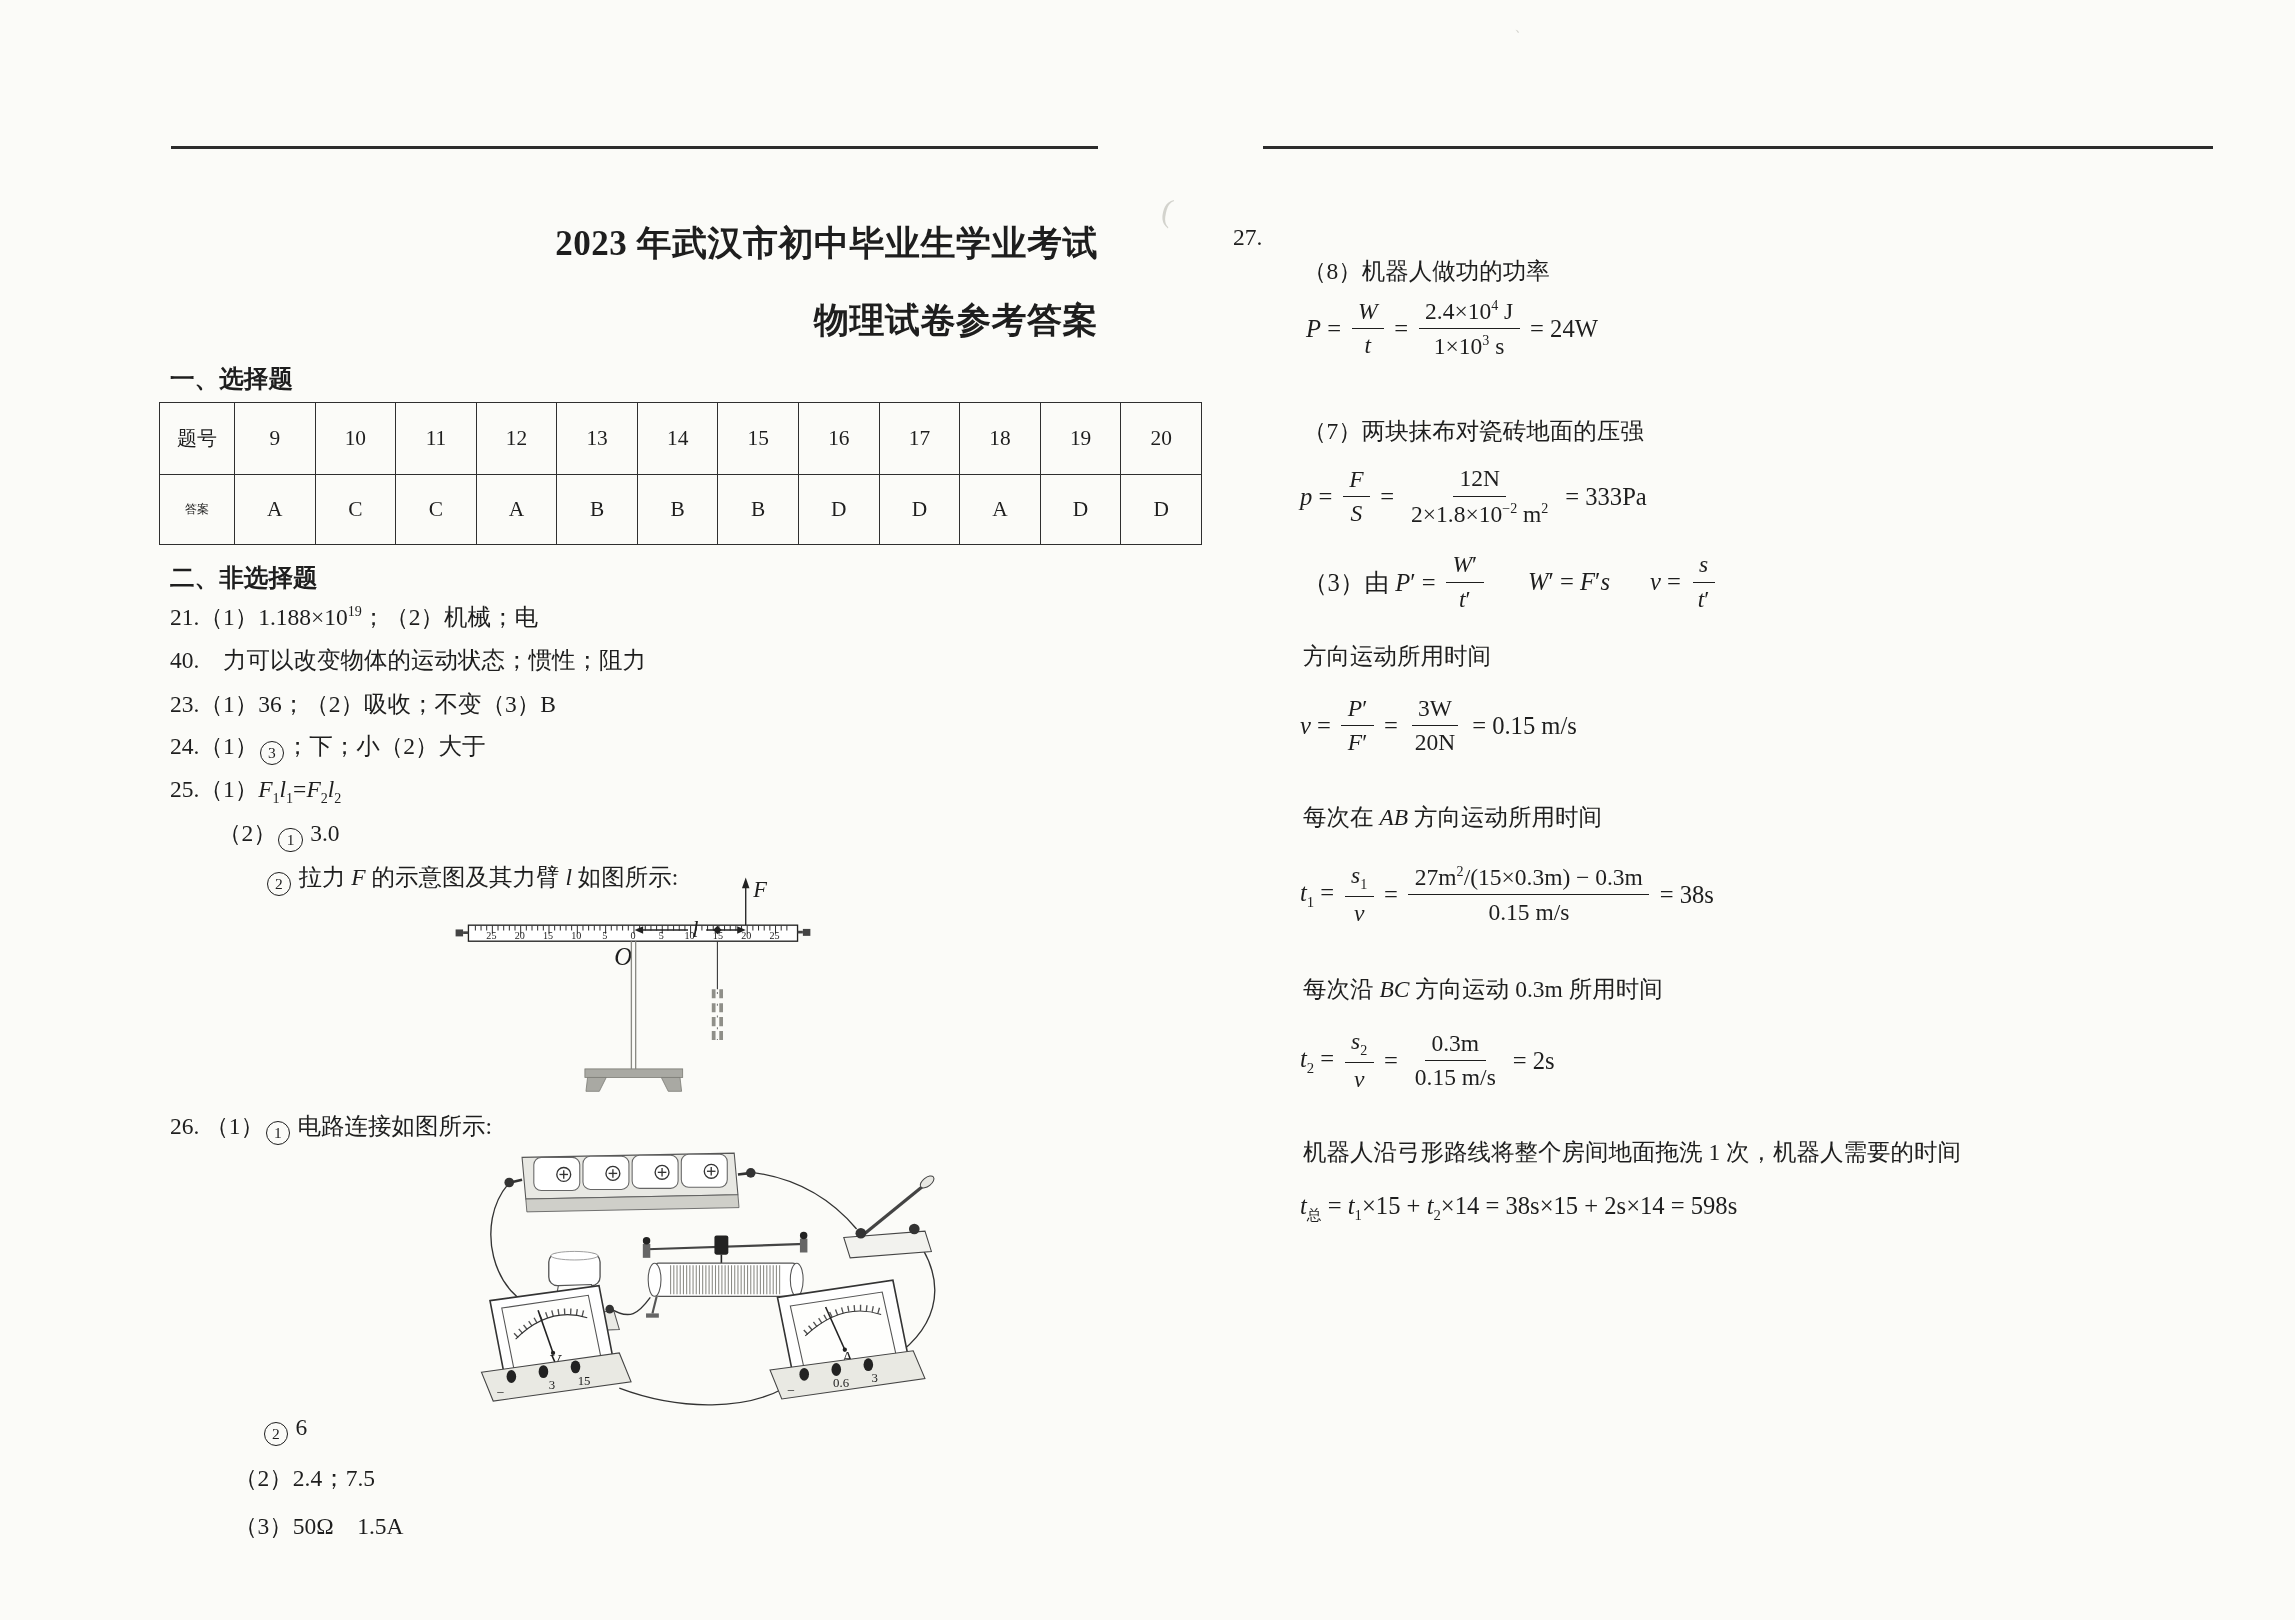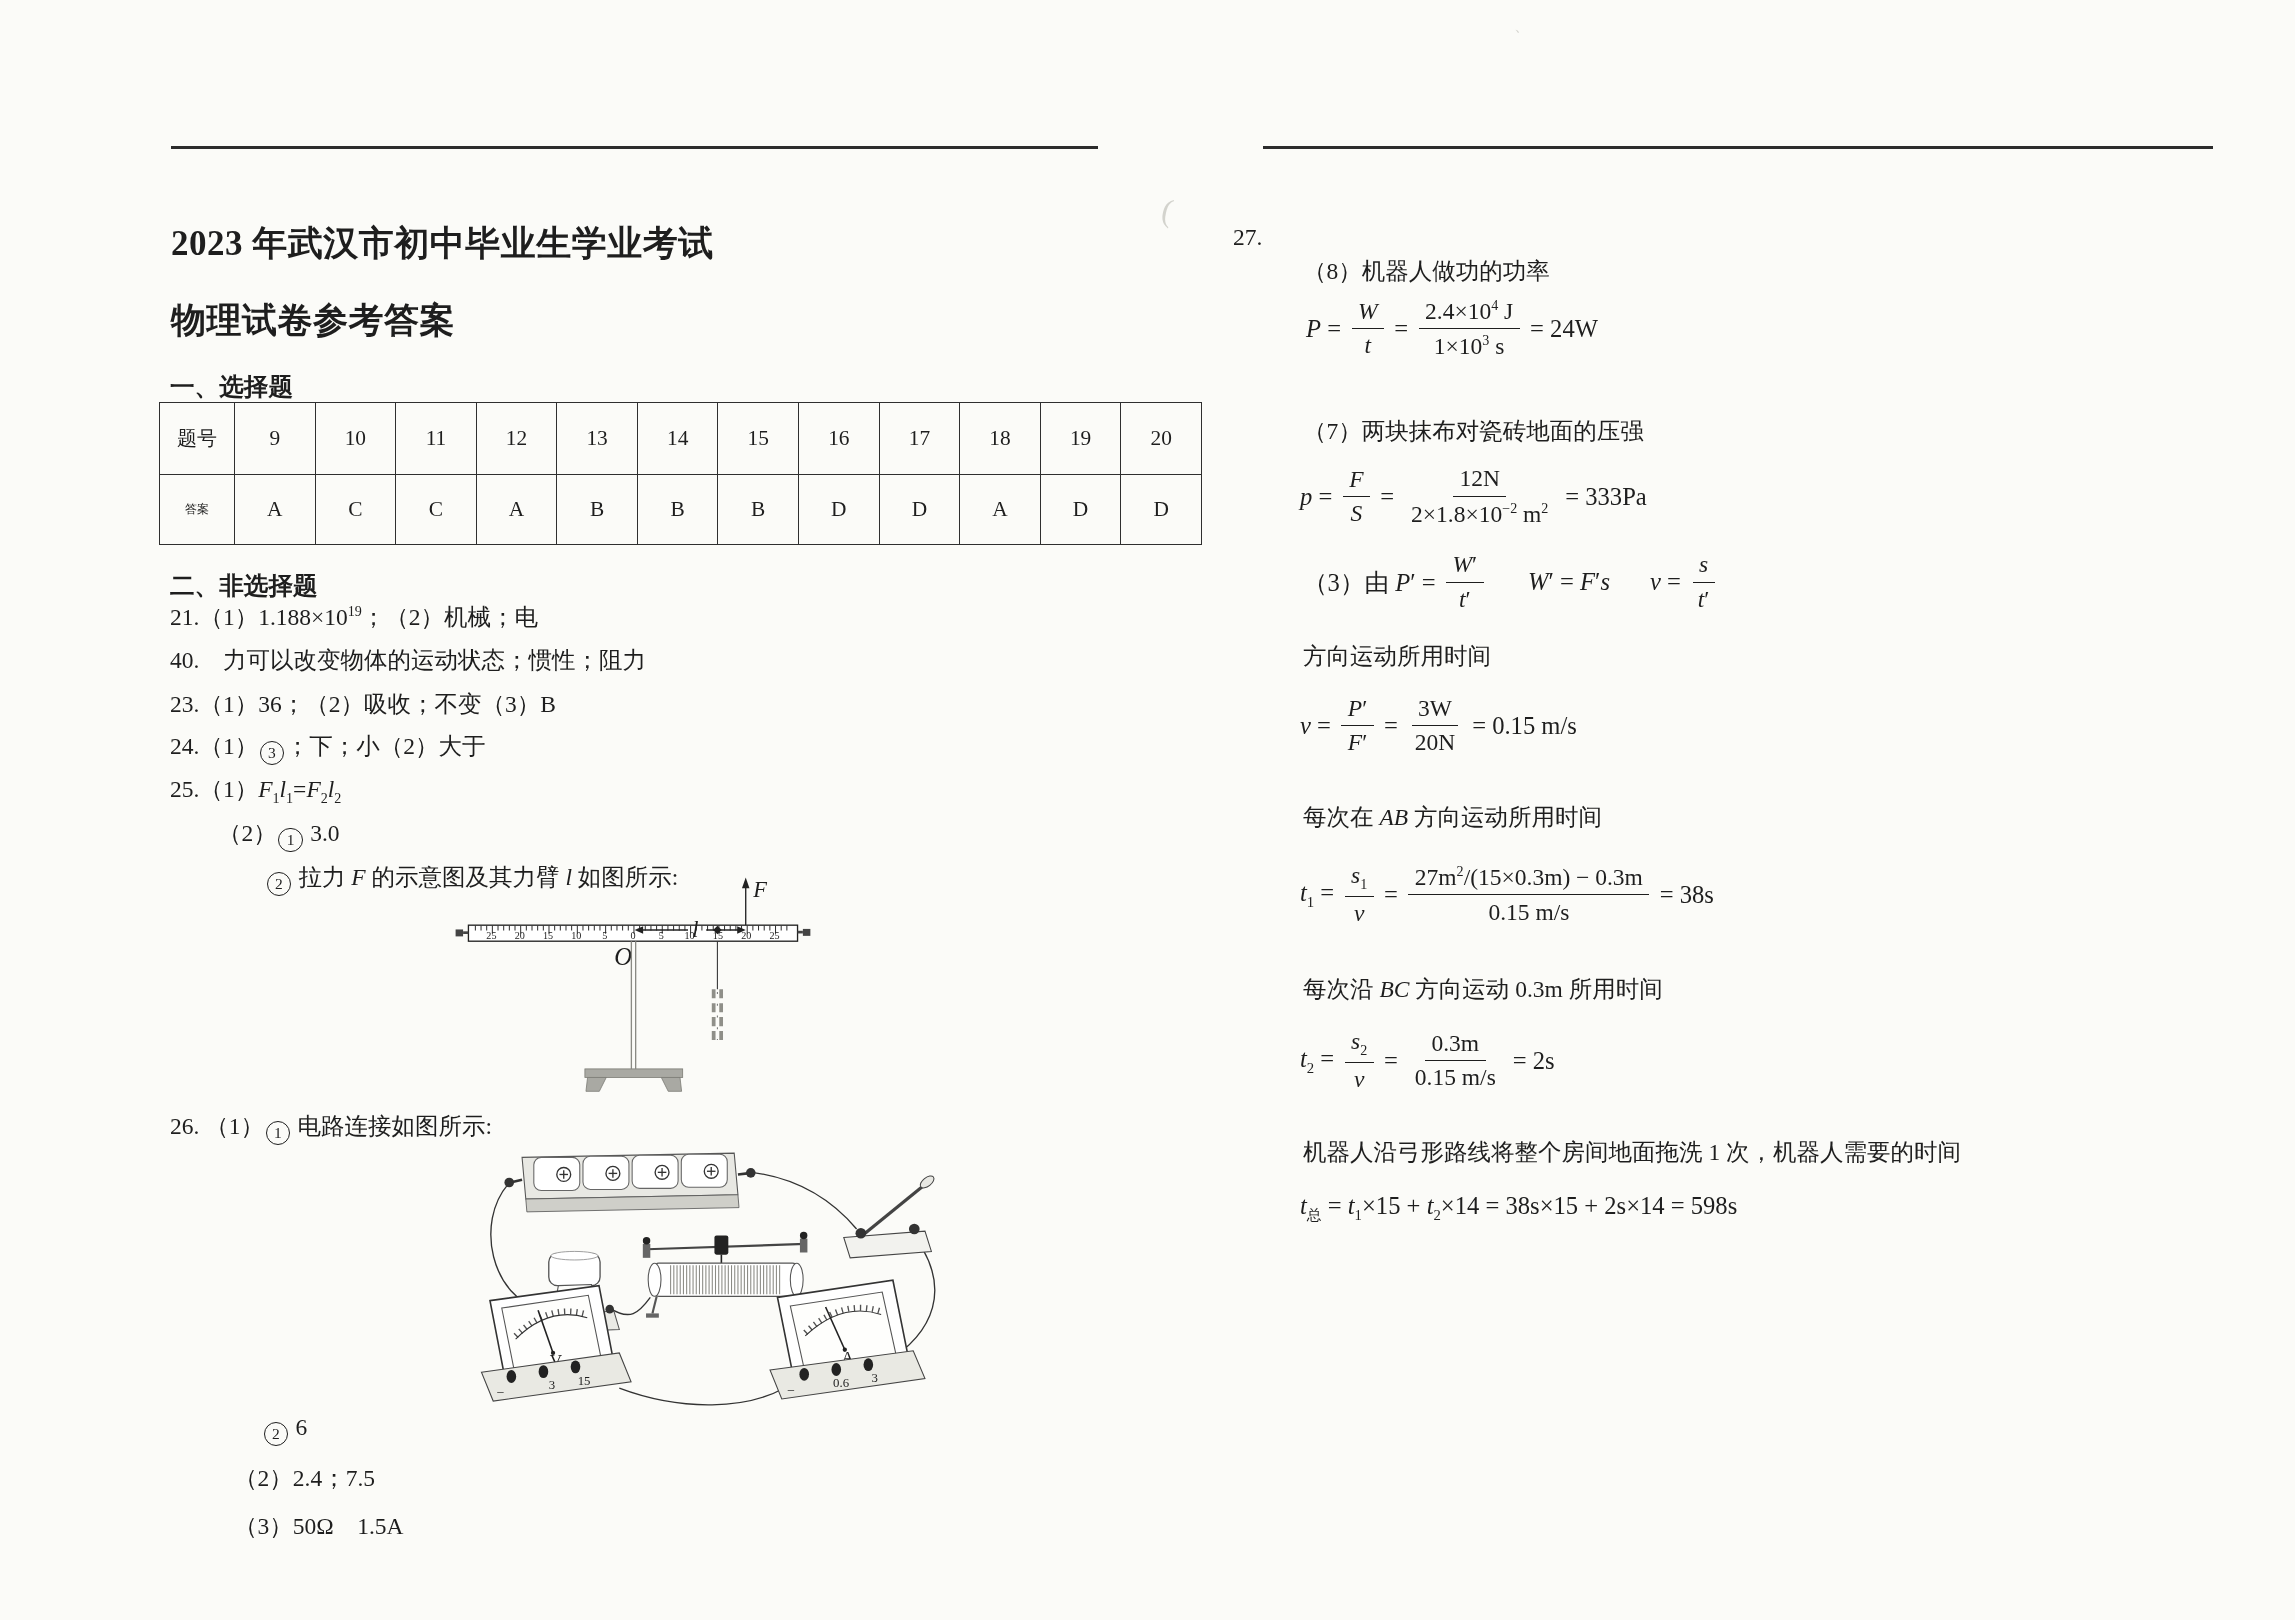--- a/index.html
+++ b/index.html
@@ -3,22 +3,22 @@
 <meta charset="utf-8">
 <style>
   html,body{margin:0;padding:0;}
   body{
     width:2295px;height:1621px;position:relative;overflow:hidden;
     background:#fbfbf8;color:#1e1e1e;
     font-family:"Liberation Serif","DejaVu Serif",serif;
   }
   .abs{position:absolute;}
   .rule{height:2.7px;background:#2c2c2c;}
-  .title{left:171px;width:927px;text-align:left;font-weight:700;font-size:35px;letter-spacing:0.5px;}
-  .hd{font-family:"Liberation Sans","DejaVu Sans",sans-serif;font-weight:700;font-size:24.6px;margin-top:8px;}
+  .title{left:171px;width:927px;text-align:right;font-weight:700;font-size:35px;letter-spacing:0.5px;}
+  .hd{font-family:"Liberation Sans","DejaVu Sans",sans-serif;font-weight:700;font-size:24.6px;}
   .line{font-size:23.5px;white-space:pre;}
   .line sup,.formula sup{font-size:0.60em;}
   .line sub,.formula sub{font-size:0.60em;}
   .it{font-style:italic;}
   .run{white-space:pre;}
   .circ{
     display:inline-flex;align-items:center;justify-content:center;
     width:22.4px;height:22.4px;border:1.3px solid currentColor;border-radius:50%;
     font-size:15.5px;vertical-align:-3.7px;margin:0 1.6px;
   }

